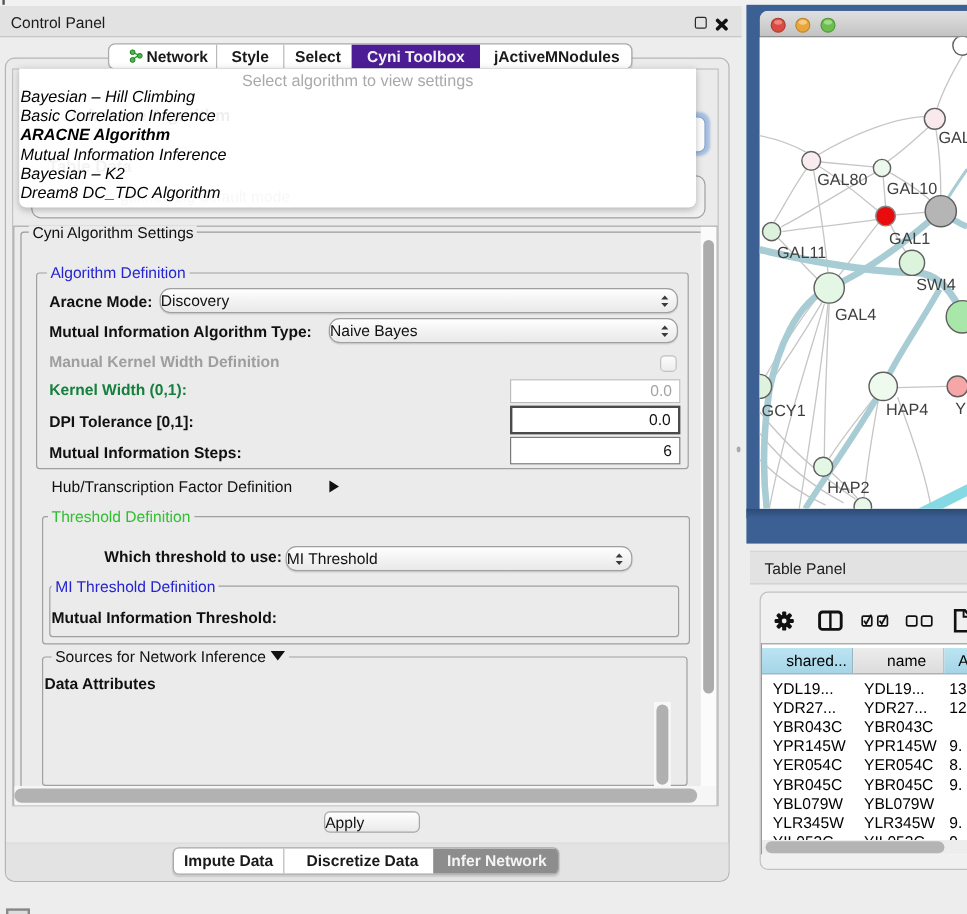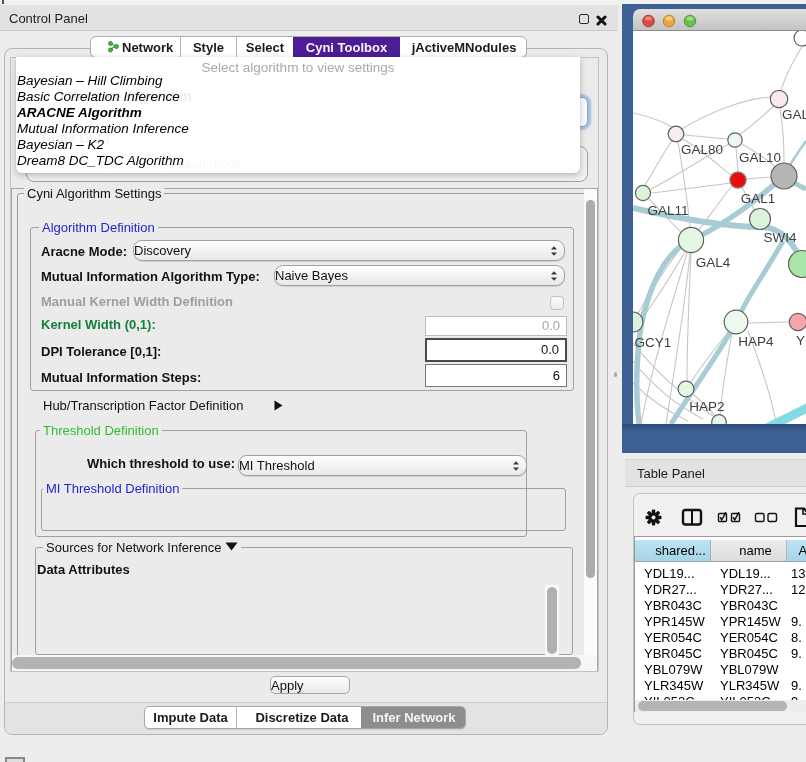--- a/index.html
+++ b/index.html
@@ -89,33 +89,34 @@
   <div class="blab abs" style="left:30px;top:156px;">DPI Tolerance [0,1]:</div>
   <div class="tfield" style="left:414px;top:150px;width:142px;height:24px;border:2px solid #4a4a4a;line-height:20px;">0.0</div>
   <div class="blab abs" style="left:30px;top:182px;">Mutual Information Steps:</div>
   <div class="tfield" style="left:414px;top:176px;width:142px;height:23px;border:1px solid #787878;line-height:21px;">6</div>
 
   <div class="abs" style="left:32px;top:210px;font-size:13px;color:#111;">Hub/Transcription Factor Definition</div>
   <svg class="abs" style="left:263px;top:212px;" width="9" height="11" viewBox="0 0 9 11">
         <path d="M0.5 0.5 L8.5 5.5 L0.5 10.5 Z" fill="#111"></path>
       </svg>
 
-  <div class="abs" style="left:24px;top:242px;width:492px;height:107px;border:1px solid #a0a0a0;border-radius:3px;">
+  <div class="abs" style="left:24px;top:242px;width:540px;height:107px;border:1px solid #a0a0a0;border-radius:3px;">
     <div class="glabel" style="left:4px;color:#2fbf2f;">Threshold Definition</div>
   </div>
   <div class="blab abs" style="right:349px;top:268px;">Which threshold to use:</div>
   <div class="combo" style="left:227px;top:267px;width:289px;height:21px;">MI Threshold
     <svg class="arr" width="8" height="12" viewBox="0 0 8 12">
           <path d="M1 4.6 L4 1.2 L7 4.6 Z M1 7.4 L4 10.8 L7 7.4 Z" fill="#3a3a3a"></path>
         </svg>
   </div>
 
   <div class="abs" style="left:30px;top:300px;width:525px;height:43px;border:1px solid #a0a0a0;border-radius:3px;">
     <div class="glabel" style="left:1px;color:#2424d2;">MI Threshold Definition</div>
   </div>
+  <div class="blab abs" style="left:32px;top:319px;">Mutual Information Threshold:</div>
 
   <div class="abs" style="left:24px;top:359px;width:538px;height:108px;border:1px solid #a0a0a0;border-radius:3px;">
     <div class="glabel" style="left:7px;color:#111;">Sources for Network Inference <svg width="13" height="9" viewBox="0 0 13 9" style="vertical-align:1px;">
             <path d="M0.5 0.5 L12.5 0.5 L6.5 8.5 Z" fill="#111"></path>
           </svg></div>
   </div>
   <div class="blab abs" style="left:26px;top:374px;">Data Attributes</div>
   <div class="abs" style="left:534px;top:397px;width:14px;height:71px;background:#f8f8f8;"></div>
   <div class="abs" style="left:536px;top:399px;width:10px;height:67px;background:#b0b0b0;border-radius:5px;"></div>
 </div>

